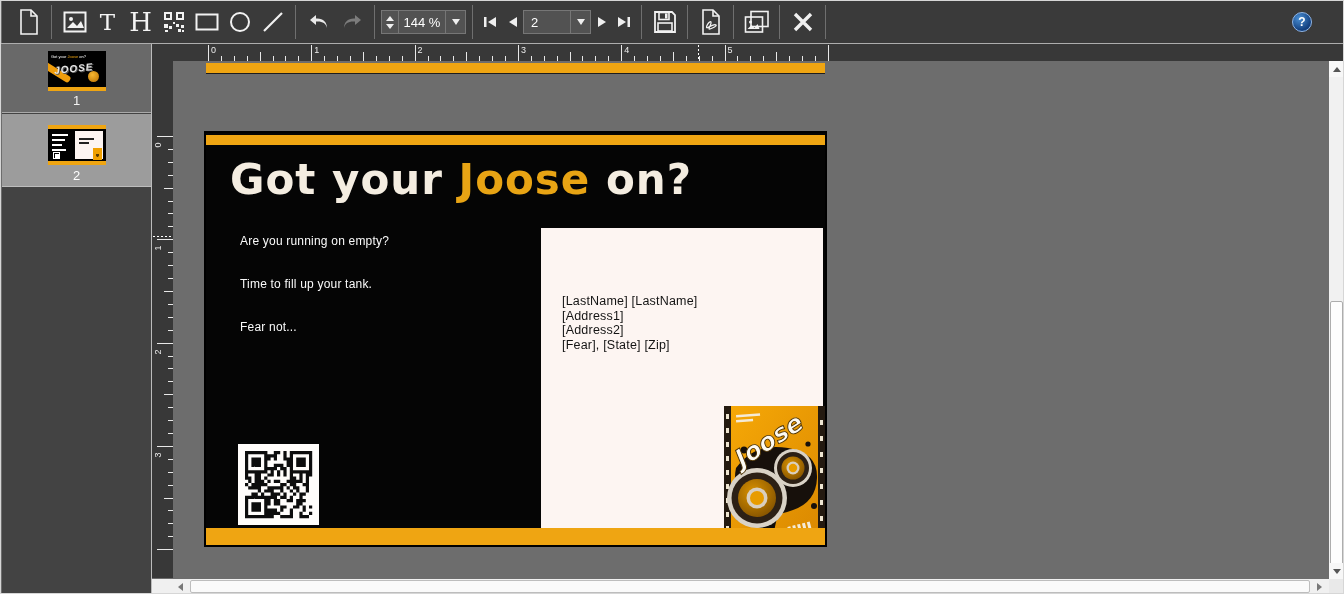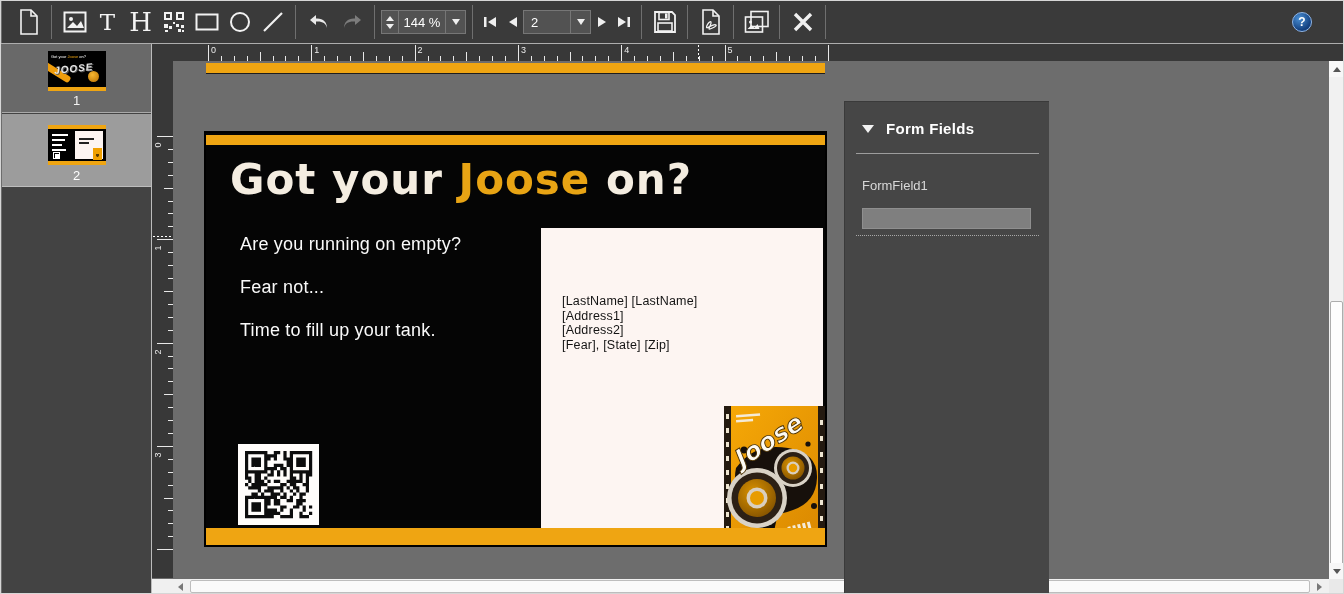--- a/index.html
+++ b/index.html
@@ -87,21 +87,21 @@
   
   .page2 { position:absolute; left:203px; top:130px; width:623px; height:416px;
            background:#050505; border:2px solid #000; }
   .band-top { position:absolute; left:0; top:2px; width:619px; height:10px; background:#efa512; }
   .band-bottom { position:absolute; left:0; bottom:0; width:619px; height:17px; background:#efa512; }
   .doc-title { position:absolute; left:24px; top:22px; width:560px;
                font-family:"DejaVu Sans", sans-serif; font-weight:bold; font-size:42px;
                color:#f4ede1; letter-spacing:1px; }
   .doc-title .brand { color:#e8a414; }
   .body-lines { position:absolute; left:34px; top:101px; width:290px; }
-  .body-line { height:43px; color:#fafafa; font-size:18px; letter-spacing:.2px; }
+  .body-line { height:43px; color:#fafafa; font-size:12px; letter-spacing:.2px; }
   .white-panel { position:absolute; left:335px; top:95px; width:282px; height:300px; background:#fdf5f2; }
   .address-lines { position:absolute; left:356px; top:161px; color:#141414; font-size:12.5px; line-height:14.6px; letter-spacing:.2px;}
   .qr-box { position:absolute; left:32px; top:311px; width:81px; height:81px; background:#fffdfb; }
   .product { position:absolute; left:518px; top:273px; width:101px; height:139px; }
 
   
   .form-panel { position:absolute; left:843px; top:100px; width:205px; height:493px;
                 background:#464646; border-left:1px solid #3a3a3a; border-top:1px solid #3a3a3a; z-index:6; }
   .fp-header { position:absolute; left:17px; top:18px; display:flex; align-items:center; gap:12px; }
   .fp-collapse { width:0; height:0; border-left:6px solid transparent; border-right:6px solid transparent;
@@ -409,22 +409,22 @@
     </div>
 
   <div class="page1-strip"></div>
 
   <div class="page2">
     <div class="band-top"></div>
     <div class="doc-title"><span>Got your </span><span class="brand">Joose</span><span> on?</span></div>
     <div class="white-panel"></div>
     <div class="body-lines">
         <div class="body-line">Are you running on empty?</div>
+        <div class="body-line">Time to fill up your tank.</div>
         <div class="body-line">Fear not...</div>
-        <div class="body-line">Time to fill up your tank.</div>
       </div>
     <div class="address-lines">
         <div class="address-line">[LastName] [LastName]</div>
         <div class="address-line">[Address1]</div>
         <div class="address-line">[Address2]</div>
         <div class="address-line">[Fear], [State] [Zip]</div>
       </div>
     <div class="qr-box">
       <svg id="qrsvg" width="81" height="81" viewBox="0 0 81 81">
           <path d="M7.0 7.0h3.2v3.2h-3.2zM10.2 7.0h3.2v3.2h-3.2zM13.4 7.0h3.2v3.2h-3.2zM16.6 7.0h3.2v3.2h-3.2zM19.8 7.0h3.2v3.2h-3.2zM23.0 7.0h3.2v3.2h-3.2zM26.2 7.0h3.2v3.2h-3.2zM35.8 7.0h3.2v3.2h-3.2zM39.0 7.0h3.2v3.2h-3.2zM45.4 7.0h3.2v3.2h-3.2zM51.8 7.0h3.2v3.2h-3.2zM55.0 7.0h3.2v3.2h-3.2zM58.2 7.0h3.2v3.2h-3.2zM61.4 7.0h3.2v3.2h-3.2zM64.6 7.0h3.2v3.2h-3.2zM67.8 7.0h3.2v3.2h-3.2zM71.0 7.0h3.2v3.2h-3.2zM7.0 10.2h3.2v3.2h-3.2zM26.2 10.2h3.2v3.2h-3.2zM29.4 10.2h3.2v3.2h-3.2zM32.6 10.2h3.2v3.2h-3.2zM35.8 10.2h3.2v3.2h-3.2zM45.4 10.2h3.2v3.2h-3.2zM51.8 10.2h3.2v3.2h-3.2zM71.0 10.2h3.2v3.2h-3.2zM7.0 13.4h3.2v3.2h-3.2zM13.4 13.4h3.2v3.2h-3.2zM16.6 13.4h3.2v3.2h-3.2zM19.8 13.4h3.2v3.2h-3.2zM26.2 13.4h3.2v3.2h-3.2zM29.4 13.4h3.2v3.2h-3.2zM35.8 13.4h3.2v3.2h-3.2zM45.4 13.4h3.2v3.2h-3.2zM48.6 13.4h3.2v3.2h-3.2zM51.8 13.4h3.2v3.2h-3.2zM58.2 13.4h3.2v3.2h-3.2zM61.4 13.4h3.2v3.2h-3.2zM64.6 13.4h3.2v3.2h-3.2zM71.0 13.4h3.2v3.2h-3.2zM7.0 16.6h3.2v3.2h-3.2zM13.4 16.6h3.2v3.2h-3.2zM16.6 16.6h3.2v3.2h-3.2zM19.8 16.6h3.2v3.2h-3.2zM26.2 16.6h3.2v3.2h-3.2zM48.6 16.6h3.2v3.2h-3.2zM51.8 16.6h3.2v3.2h-3.2zM58.2 16.6h3.2v3.2h-3.2zM61.4 16.6h3.2v3.2h-3.2zM64.6 16.6h3.2v3.2h-3.2zM71.0 16.6h3.2v3.2h-3.2zM7.0 19.8h3.2v3.2h-3.2zM13.4 19.8h3.2v3.2h-3.2zM16.6 19.8h3.2v3.2h-3.2zM19.8 19.8h3.2v3.2h-3.2zM26.2 19.8h3.2v3.2h-3.2zM35.8 19.8h3.2v3.2h-3.2zM39.0 19.8h3.2v3.2h-3.2zM42.2 19.8h3.2v3.2h-3.2zM48.6 19.8h3.2v3.2h-3.2zM51.8 19.8h3.2v3.2h-3.2zM58.2 19.8h3.2v3.2h-3.2zM61.4 19.8h3.2v3.2h-3.2zM64.6 19.8h3.2v3.2h-3.2zM71.0 19.8h3.2v3.2h-3.2zM7.0 23.0h3.2v3.2h-3.2zM26.2 23.0h3.2v3.2h-3.2zM29.4 23.0h3.2v3.2h-3.2zM32.6 23.0h3.2v3.2h-3.2zM35.8 23.0h3.2v3.2h-3.2zM42.2 23.0h3.2v3.2h-3.2zM45.4 23.0h3.2v3.2h-3.2zM51.8 23.0h3.2v3.2h-3.2zM71.0 23.0h3.2v3.2h-3.2zM7.0 26.2h3.2v3.2h-3.2zM10.2 26.2h3.2v3.2h-3.2zM13.4 26.2h3.2v3.2h-3.2zM16.6 26.2h3.2v3.2h-3.2zM19.8 26.2h3.2v3.2h-3.2zM23.0 26.2h3.2v3.2h-3.2zM26.2 26.2h3.2v3.2h-3.2zM32.6 26.2h3.2v3.2h-3.2zM39.0 26.2h3.2v3.2h-3.2zM45.4 26.2h3.2v3.2h-3.2zM51.8 26.2h3.2v3.2h-3.2zM55.0 26.2h3.2v3.2h-3.2zM58.2 26.2h3.2v3.2h-3.2zM61.4 26.2h3.2v3.2h-3.2zM64.6 26.2h3.2v3.2h-3.2zM67.8 26.2h3.2v3.2h-3.2zM71.0 26.2h3.2v3.2h-3.2zM7.0 29.4h3.2v3.2h-3.2zM16.6 29.4h3.2v3.2h-3.2zM19.8 29.4h3.2v3.2h-3.2zM29.4 29.4h3.2v3.2h-3.2zM32.6 29.4h3.2v3.2h-3.2zM39.0 29.4h3.2v3.2h-3.2zM45.4 29.4h3.2v3.2h-3.2zM51.8 29.4h3.2v3.2h-3.2zM61.4 29.4h3.2v3.2h-3.2zM67.8 29.4h3.2v3.2h-3.2zM71.0 29.4h3.2v3.2h-3.2zM7.0 32.6h3.2v3.2h-3.2zM10.2 32.6h3.2v3.2h-3.2zM16.6 32.6h3.2v3.2h-3.2zM19.8 32.6h3.2v3.2h-3.2zM26.2 32.6h3.2v3.2h-3.2zM51.8 32.6h3.2v3.2h-3.2zM55.0 32.6h3.2v3.2h-3.2zM61.4 32.6h3.2v3.2h-3.2zM67.8 32.6h3.2v3.2h-3.2zM10.2 35.8h3.2v3.2h-3.2zM16.6 35.8h3.2v3.2h-3.2zM19.8 35.8h3.2v3.2h-3.2zM23.0 35.8h3.2v3.2h-3.2zM29.4 35.8h3.2v3.2h-3.2zM35.8 35.8h3.2v3.2h-3.2zM39.0 35.8h3.2v3.2h-3.2zM48.6 35.8h3.2v3.2h-3.2zM51.8 35.8h3.2v3.2h-3.2zM55.0 35.8h3.2v3.2h-3.2zM58.2 35.8h3.2v3.2h-3.2zM61.4 35.8h3.2v3.2h-3.2zM67.8 35.8h3.2v3.2h-3.2zM7.0 39.0h3.2v3.2h-3.2zM13.4 39.0h3.2v3.2h-3.2zM16.6 39.0h3.2v3.2h-3.2zM19.8 39.0h3.2v3.2h-3.2zM23.0 39.0h3.2v3.2h-3.2zM26.2 39.0h3.2v3.2h-3.2zM42.2 39.0h3.2v3.2h-3.2zM45.4 39.0h3.2v3.2h-3.2zM51.8 39.0h3.2v3.2h-3.2zM55.0 39.0h3.2v3.2h-3.2zM64.6 39.0h3.2v3.2h-3.2zM67.8 39.0h3.2v3.2h-3.2zM10.2 42.2h3.2v3.2h-3.2zM13.4 42.2h3.2v3.2h-3.2zM16.6 42.2h3.2v3.2h-3.2zM19.8 42.2h3.2v3.2h-3.2zM29.4 42.2h3.2v3.2h-3.2zM32.6 42.2h3.2v3.2h-3.2zM35.8 42.2h3.2v3.2h-3.2zM39.0 42.2h3.2v3.2h-3.2zM42.2 42.2h3.2v3.2h-3.2zM48.6 42.2h3.2v3.2h-3.2zM55.0 42.2h3.2v3.2h-3.2zM58.2 42.2h3.2v3.2h-3.2zM67.8 42.2h3.2v3.2h-3.2zM19.8 45.4h3.2v3.2h-3.2zM26.2 45.4h3.2v3.2h-3.2zM29.4 45.4h3.2v3.2h-3.2zM32.6 45.4h3.2v3.2h-3.2zM42.2 45.4h3.2v3.2h-3.2zM51.8 45.4h3.2v3.2h-3.2zM58.2 45.4h3.2v3.2h-3.2zM67.8 45.4h3.2v3.2h-3.2zM13.4 48.6h3.2v3.2h-3.2zM16.6 48.6h3.2v3.2h-3.2zM23.0 48.6h3.2v3.2h-3.2zM32.6 48.6h3.2v3.2h-3.2zM35.8 48.6h3.2v3.2h-3.2zM39.0 48.6h3.2v3.2h-3.2zM45.4 48.6h3.2v3.2h-3.2zM55.0 48.6h3.2v3.2h-3.2zM61.4 48.6h3.2v3.2h-3.2zM64.6 48.6h3.2v3.2h-3.2zM7.0 51.8h3.2v3.2h-3.2zM10.2 51.8h3.2v3.2h-3.2zM13.4 51.8h3.2v3.2h-3.2zM16.6 51.8h3.2v3.2h-3.2zM19.8 51.8h3.2v3.2h-3.2zM23.0 51.8h3.2v3.2h-3.2zM26.2 51.8h3.2v3.2h-3.2zM29.4 51.8h3.2v3.2h-3.2zM32.6 51.8h3.2v3.2h-3.2zM35.8 51.8h3.2v3.2h-3.2zM42.2 51.8h3.2v3.2h-3.2zM45.4 51.8h3.2v3.2h-3.2zM51.8 51.8h3.2v3.2h-3.2zM61.4 51.8h3.2v3.2h-3.2zM7.0 55.0h3.2v3.2h-3.2zM26.2 55.0h3.2v3.2h-3.2zM29.4 55.0h3.2v3.2h-3.2zM35.8 55.0h3.2v3.2h-3.2zM39.0 55.0h3.2v3.2h-3.2zM48.6 55.0h3.2v3.2h-3.2zM51.8 55.0h3.2v3.2h-3.2zM58.2 55.0h3.2v3.2h-3.2zM61.4 55.0h3.2v3.2h-3.2zM64.6 55.0h3.2v3.2h-3.2zM7.0 58.2h3.2v3.2h-3.2zM13.4 58.2h3.2v3.2h-3.2zM16.6 58.2h3.2v3.2h-3.2zM19.8 58.2h3.2v3.2h-3.2zM26.2 58.2h3.2v3.2h-3.2zM29.4 58.2h3.2v3.2h-3.2zM35.8 58.2h3.2v3.2h-3.2zM39.0 58.2h3.2v3.2h-3.2zM58.2 58.2h3.2v3.2h-3.2zM61.4 58.2h3.2v3.2h-3.2zM7.0 61.4h3.2v3.2h-3.2zM13.4 61.4h3.2v3.2h-3.2zM16.6 61.4h3.2v3.2h-3.2zM19.8 61.4h3.2v3.2h-3.2zM26.2 61.4h3.2v3.2h-3.2zM42.2 61.4h3.2v3.2h-3.2zM45.4 61.4h3.2v3.2h-3.2zM55.0 61.4h3.2v3.2h-3.2zM58.2 61.4h3.2v3.2h-3.2zM64.6 61.4h3.2v3.2h-3.2zM71.0 61.4h3.2v3.2h-3.2zM7.0 64.6h3.2v3.2h-3.2zM13.4 64.6h3.2v3.2h-3.2zM16.6 64.6h3.2v3.2h-3.2zM19.8 64.6h3.2v3.2h-3.2zM26.2 64.6h3.2v3.2h-3.2zM29.4 64.6h3.2v3.2h-3.2zM32.6 64.6h3.2v3.2h-3.2zM35.8 64.6h3.2v3.2h-3.2zM42.2 64.6h3.2v3.2h-3.2zM51.8 64.6h3.2v3.2h-3.2zM64.6 64.6h3.2v3.2h-3.2zM7.0 67.8h3.2v3.2h-3.2zM26.2 67.8h3.2v3.2h-3.2zM29.4 67.8h3.2v3.2h-3.2zM32.6 67.8h3.2v3.2h-3.2zM35.8 67.8h3.2v3.2h-3.2zM39.0 67.8h3.2v3.2h-3.2zM51.8 67.8h3.2v3.2h-3.2zM61.4 67.8h3.2v3.2h-3.2zM71.0 67.8h3.2v3.2h-3.2zM7.0 71.0h3.2v3.2h-3.2zM10.2 71.0h3.2v3.2h-3.2zM13.4 71.0h3.2v3.2h-3.2zM16.6 71.0h3.2v3.2h-3.2zM19.8 71.0h3.2v3.2h-3.2zM23.0 71.0h3.2v3.2h-3.2zM26.2 71.0h3.2v3.2h-3.2zM29.4 71.0h3.2v3.2h-3.2zM32.6 71.0h3.2v3.2h-3.2zM42.2 71.0h3.2v3.2h-3.2zM45.4 71.0h3.2v3.2h-3.2zM48.6 71.0h3.2v3.2h-3.2zM51.8 71.0h3.2v3.2h-3.2zM61.4 71.0h3.2v3.2h-3.2zM64.6 71.0h3.2v3.2h-3.2zM67.8 71.0h3.2v3.2h-3.2z" fill="#0d0d0d"></path>
@@ -494,30 +494,20 @@
             <rect x="69" y="118" width="3" height="7"></rect>
           <rect x="74" y="118" width="3" height="7"></rect>
             <rect x="79" y="118" width="3" height="7"></rect>
             <rect x="84" y="118" width="3" height="7"></rect>
         </g>
       </svg>
     </div>
     <div class="band-bottom"></div>
   </div>
 
-  <div class="form-panel">
-    <div class="fp-header">
-      <span class="fp-collapse"></span>
-      <span class="fp-title">Form Fields</span>
-    </div>
-    <div class="fp-hr"></div>
-    <div class="fp-label">FormField1</div>
-    <input class="fp-input" value="" style="">
-    <div class="fp-dotted"></div>
-  </div>
 
   <div class="vscroll">
     <div class="vs-btn vs-up">
         <span class="tri-up"></span>
       </div>
     <div class="vs-thumb"></div>
     <div class="vs-btn vs-down">
         <span class="tri-down"></span>
       </div>
   </div>

